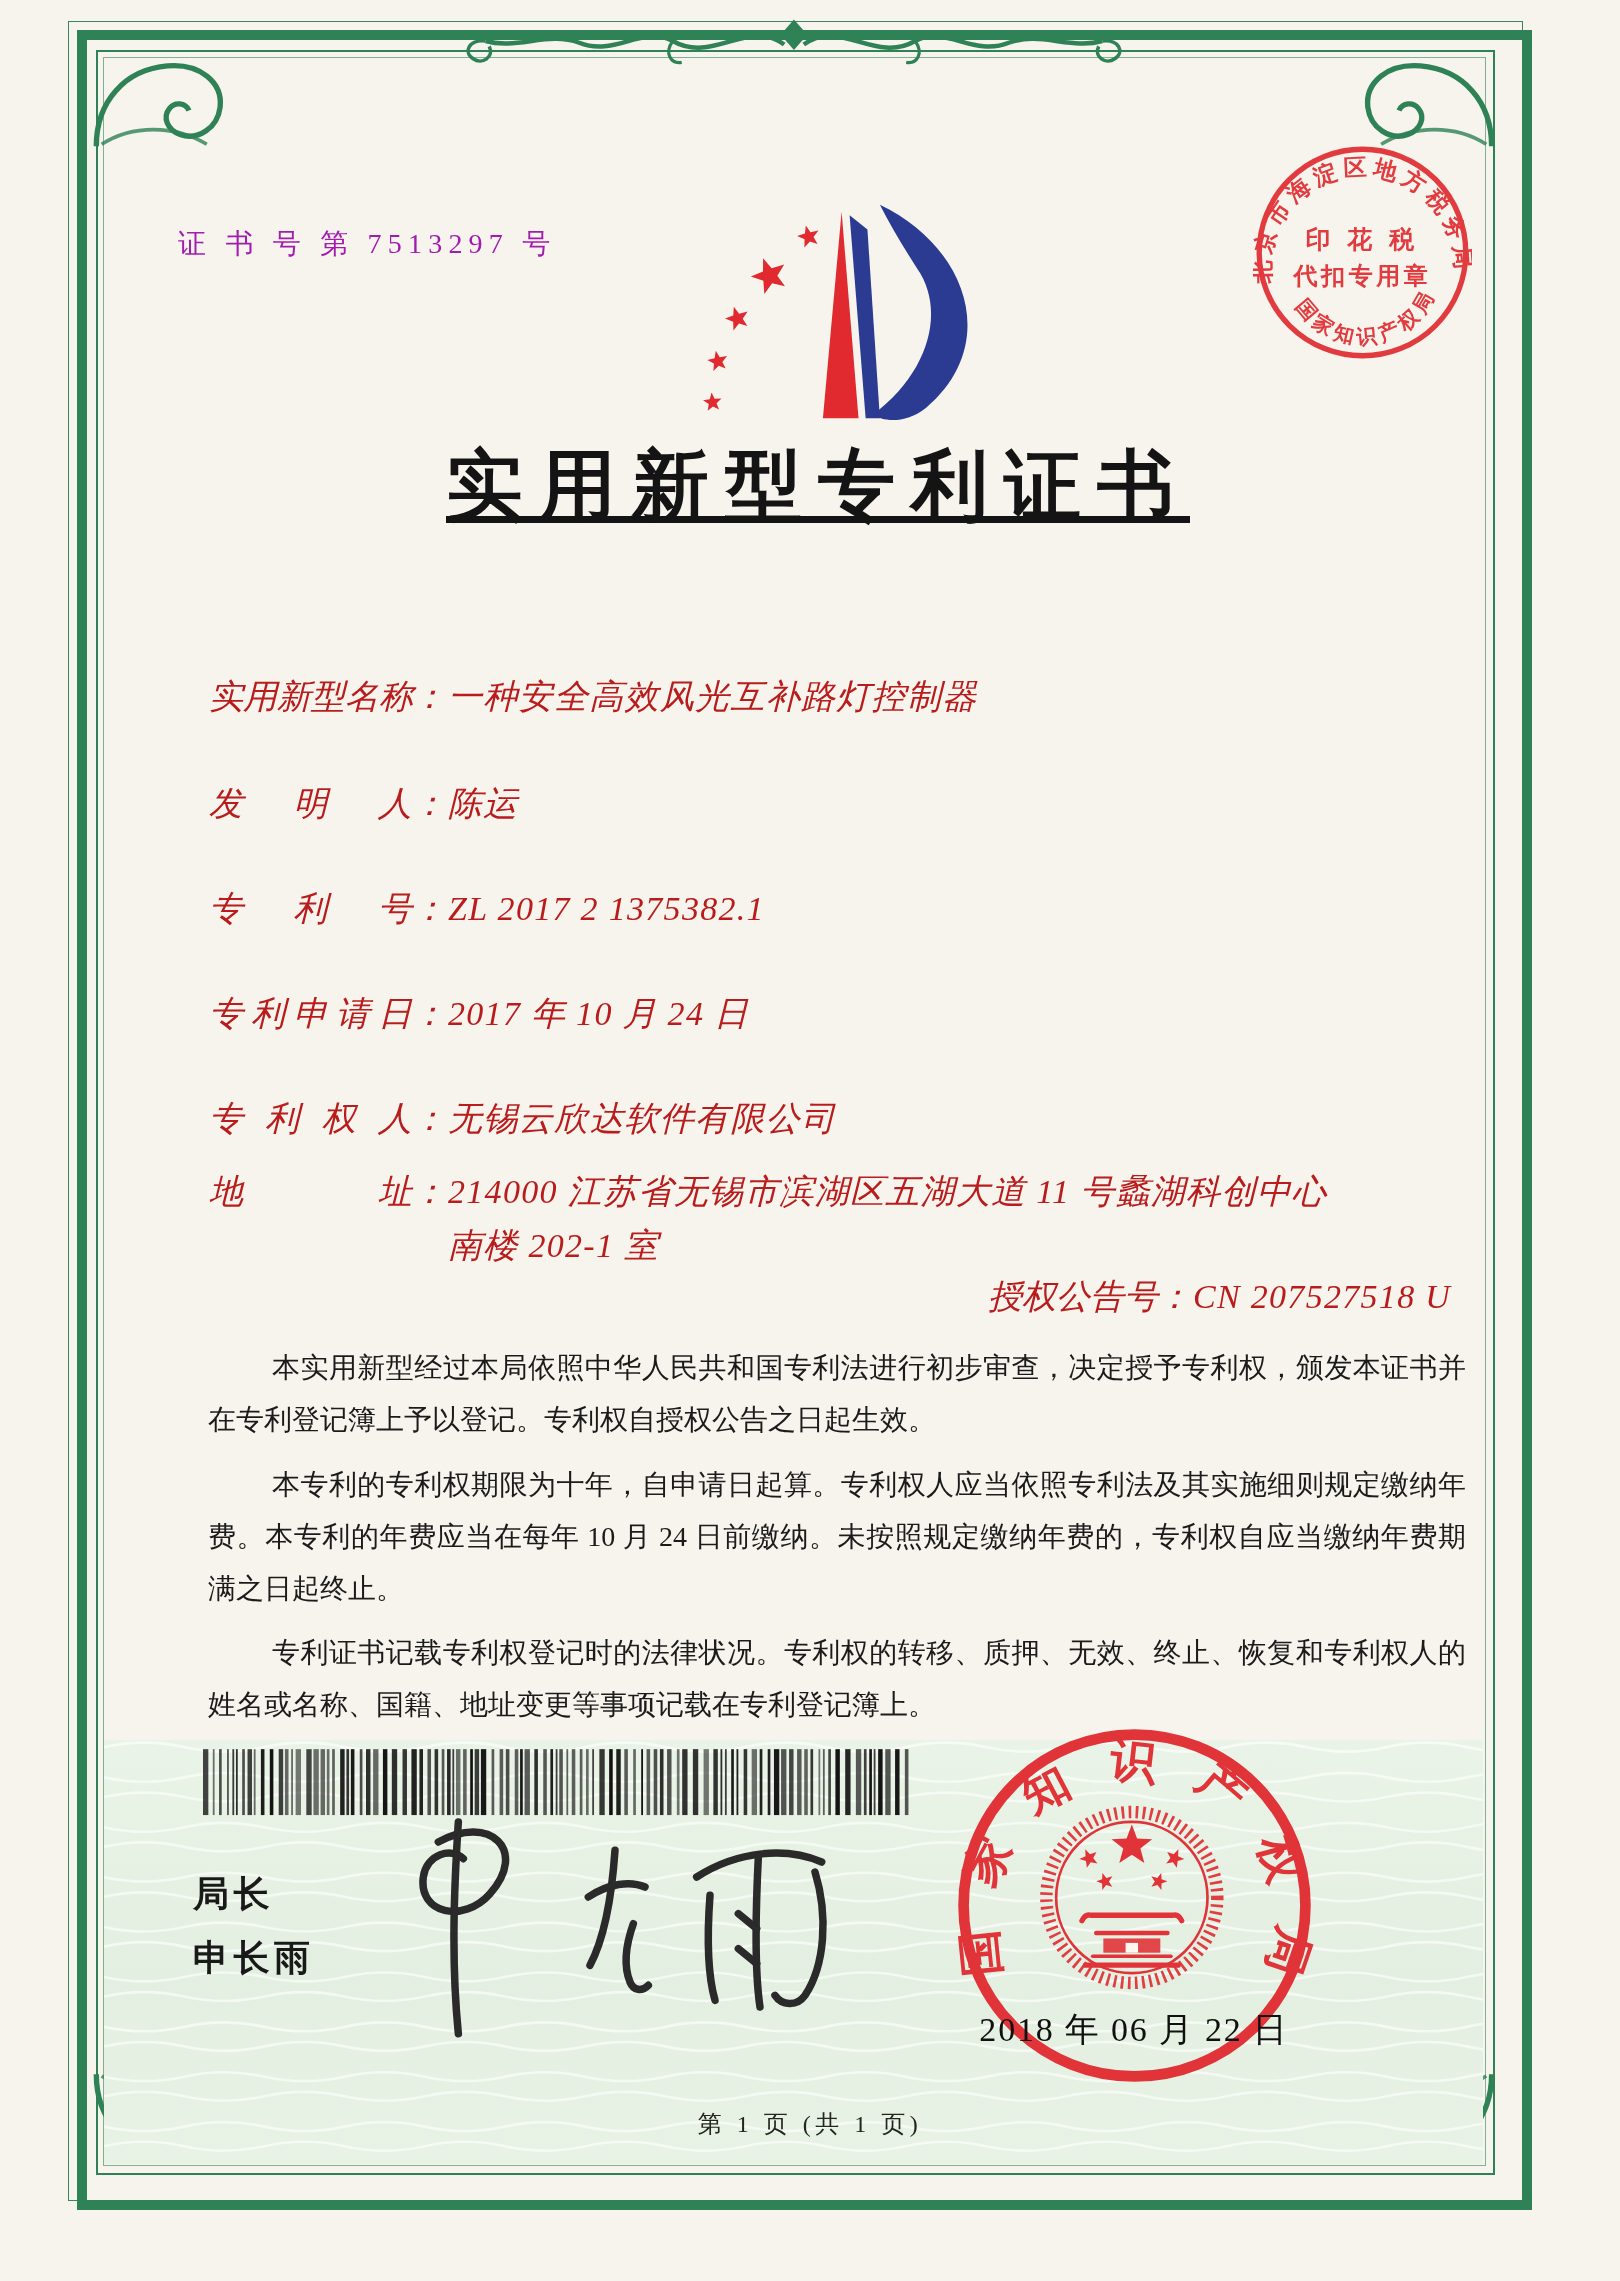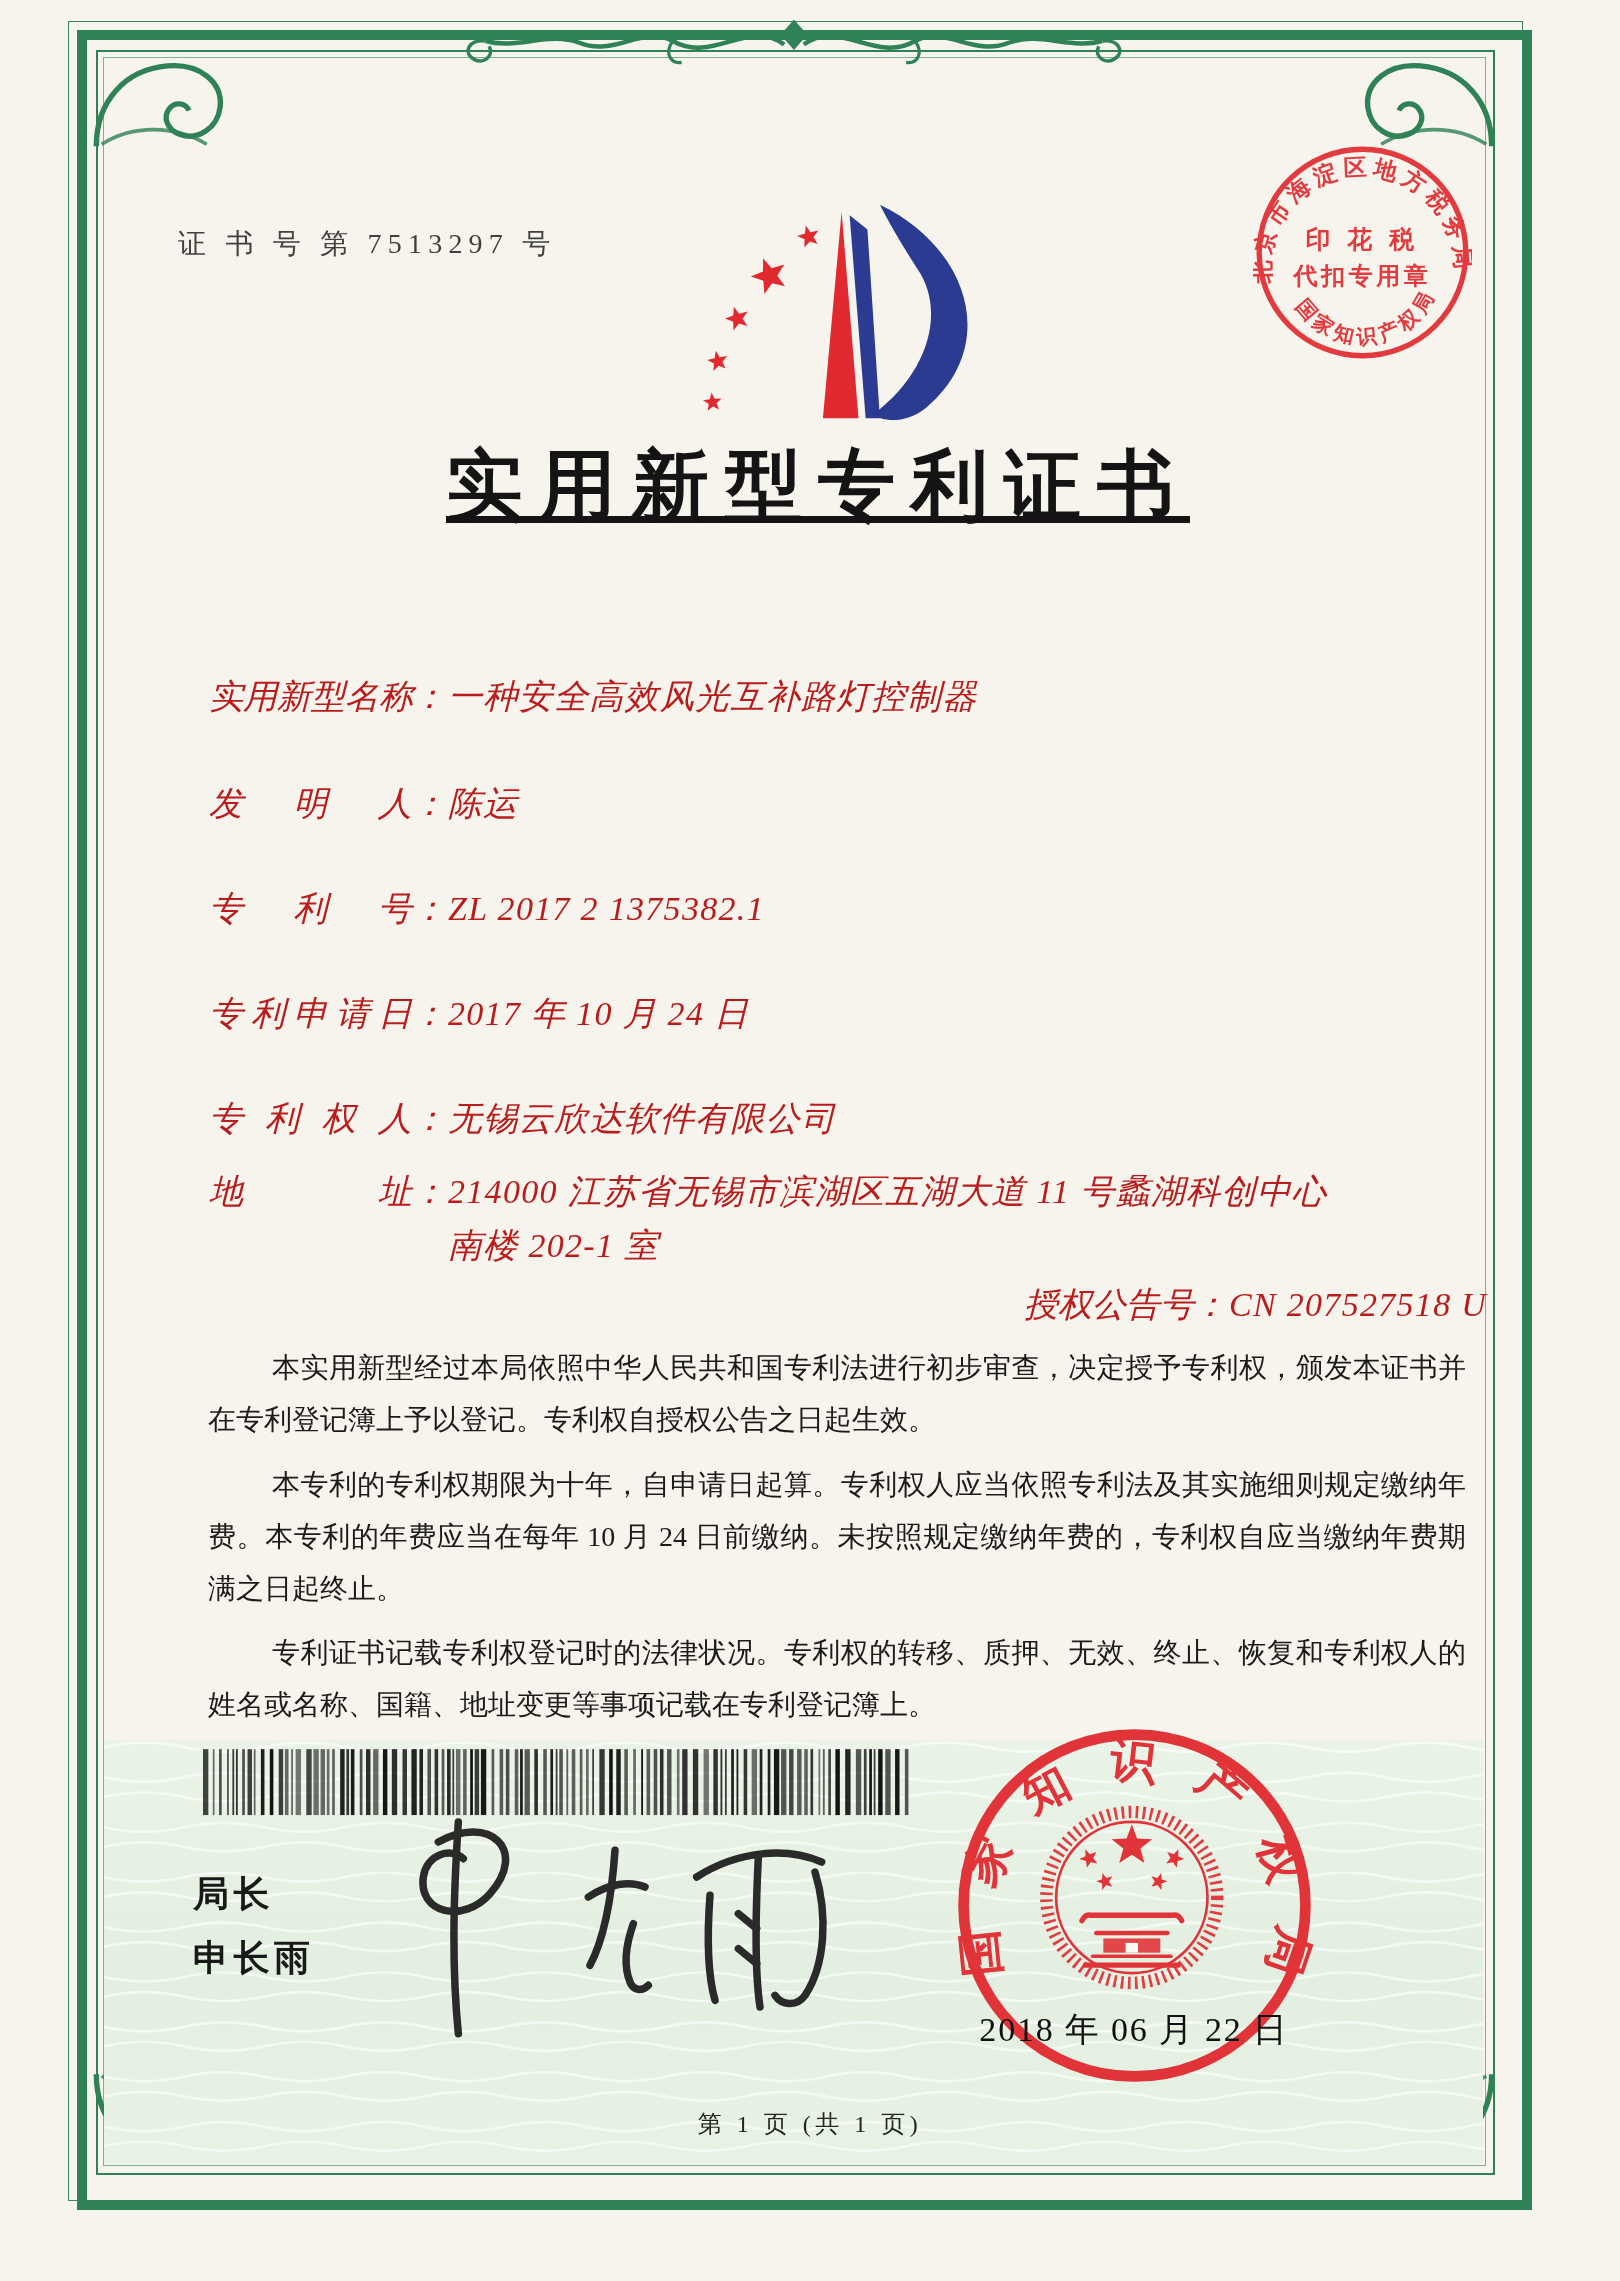--- a/index.html
+++ b/index.html
@@ -8,32 +8,32 @@
     background-color:#f6f4ec;
     font-family:"Liberation Serif","DejaVu Serif",serif;color:#1c1c1c;}
   
   .frame{position:absolute;pointer-events:none;}
   .frame-1{left:68px;top:21.4px;width:1453px;height:2178px;border:1.8px solid #39865e;}
   .frame-2{left:77px;top:30px;width:1435px;height:2160px;border:10.7px solid #2f8156;}
   .frame-3{left:96px;top:50px;width:1395px;height:2121px;border:2.7px solid #2f8156;}
   .frame-4{left:103px;top:57px;width:1381px;height:2107px;border:0.9px solid #7fb094;}
   .ornaments{position:absolute;left:0;top:0;pointer-events:none;}
   
-  .cert-no{position:absolute;left:178px;top:225px;font-size:28px;letter-spacing:6.2px;color:#404040;}
+  .cert-no{position:absolute;left:178px;top:225px;font-size:28px;letter-spacing:6.2px;color:#a21caf;}
   .logo-svg{position:absolute;left:691px;top:194px;}
   .tax-stamp{position:absolute;left:1253px;top:143px;}
   .title{position:absolute;left:89px;top:435px;width:1442px;text-align:center;
     font-size:77px;font-weight:700;letter-spacing:16px;text-indent:16px;color:#141414;text-decoration:underline;}
   
   .field{position:absolute;left:209px;font-size:34px;white-space:nowrap;color:#b91c1c;font-style:italic;}
   .flabel{display:inline-block;width:203px;text-align:justify;text-align-last:justify;}
   .fcolon{display:inline-block;width:36px;}
   .fvalue{letter-spacing:1.3px;}
   .f1{top:674px;} .f2{top:781px;} .f3{top:886px;} .f4{top:991px;} .f5{top:1096px;}
-  .f6{top:1169px;} .f6b{top:1223px;left:448px;} .f7{top:1274px;} .f7b{top:1274px;left:1024px;margin-top:8px;}
+  .f6{top:1169px;} .f6b{top:1223px;left:448px;} .f7{top:1274px;} .f7b{top:1274px;left:988px;}
   
   .bodytext{position:absolute;left:208px;top:1342px;width:1258px;font-size:28px;
     line-height:52px;text-align:justify;color:#1b1b1b;}
   .bodytext p{margin:0 0 12.5px 0;text-indent:64px;}
   
   .green-band{position:absolute;left:104px;top:1740px;width:1379px;height:424px;
     background:linear-gradient(180deg,#eaf3e7 0%,#e3efe0 55%,#e8f2e5 100%);}
   .green-band svg{position:absolute;left:0;top:0;}
   
   .barcode{position:absolute;left:203px;top:1749px;}

